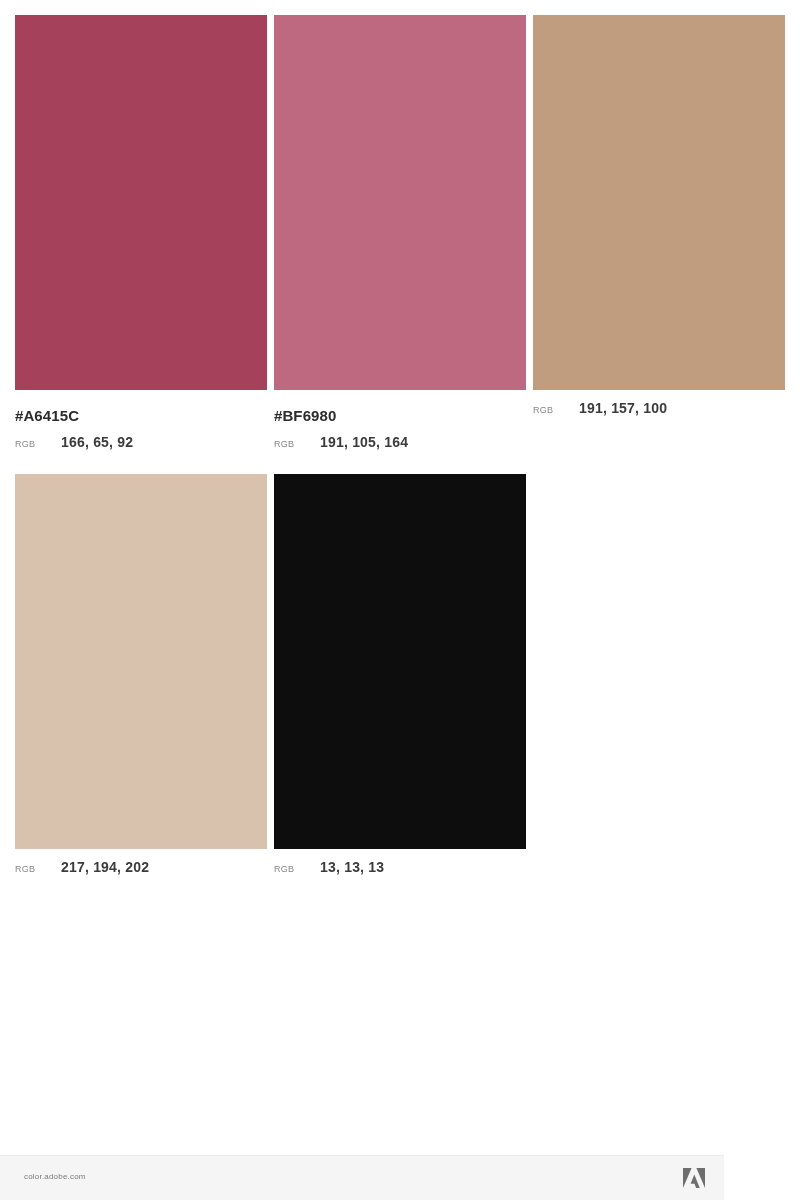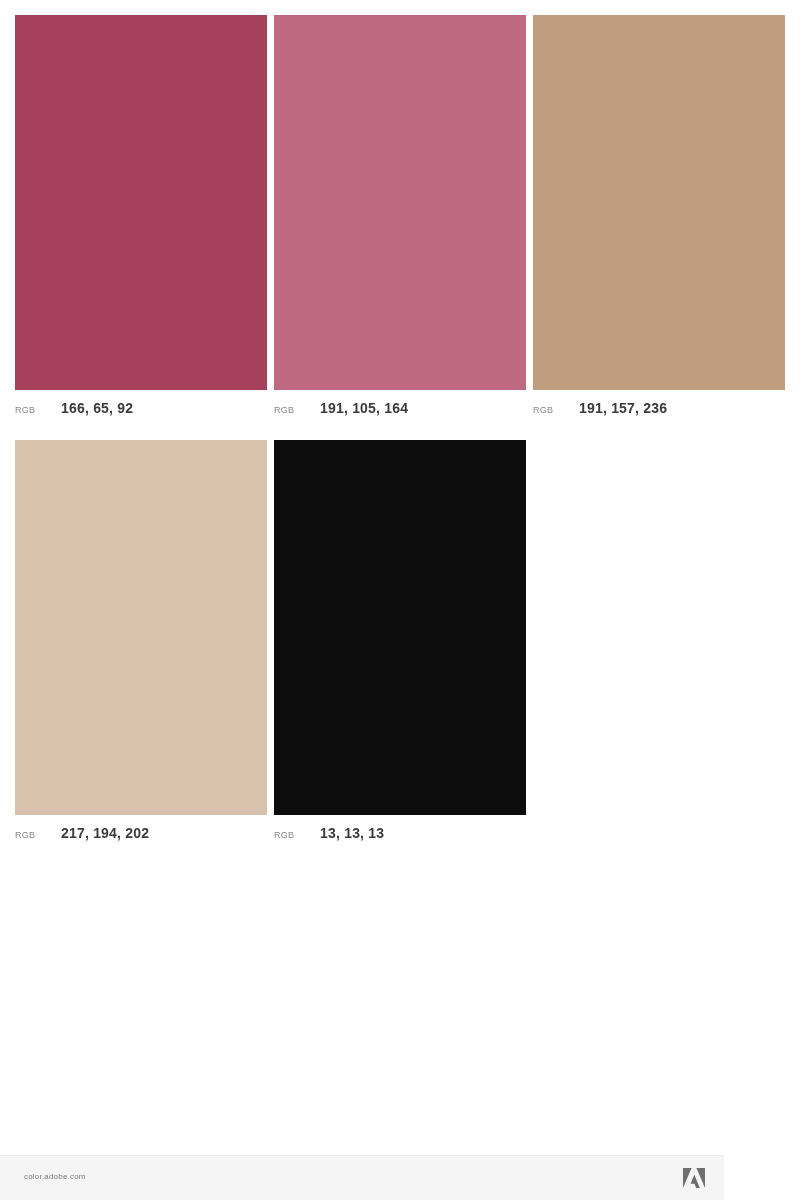--- a/index.html
+++ b/index.html
@@ -100,39 +100,41 @@
     height: 22px;
   }
 </style>
 </head>
 <body>
 
 <div class="palette">
 
   <div class="swatch-cell">
     <div class="swatch-chip" style="background-color: rgb(166, 65, 92);"></div>
+    <div class="swatch-hex">#A6415C</div>
     <div class="swatch-rgb-row">
       <span class="rgb-label">RGB</span>
       <span class="rgb-value">166, 65, 92</span>
     </div>
   </div>
 
   <div class="swatch-cell">
     <div class="swatch-chip" style="background-color: rgb(191, 105, 128);"></div>
+    <div class="swatch-hex">#BF6980</div>
     <div class="swatch-rgb-row">
       <span class="rgb-label">RGB</span>
       <span class="rgb-value">191, 105, 164</span>
     </div>
   </div>
 
   <div class="swatch-cell last-in-row">
     <div class="swatch-chip" style="background-color: rgb(191, 157, 126);"></div>
     <div class="swatch-rgb-row">
       <span class="rgb-label">RGB</span>
-      <span class="rgb-value">191, 157, 236</span>
+      <span class="rgb-value">191, 157, 100</span>
     </div>
   </div>
 
   <div class="swatch-cell">
     <div class="swatch-chip" style="background-color: rgb(217, 194, 173);"></div>
     <div class="swatch-rgb-row">
       <span class="rgb-label">RGB</span>
       <span class="rgb-value">217, 194, 202</span>
     </div>
   </div>

